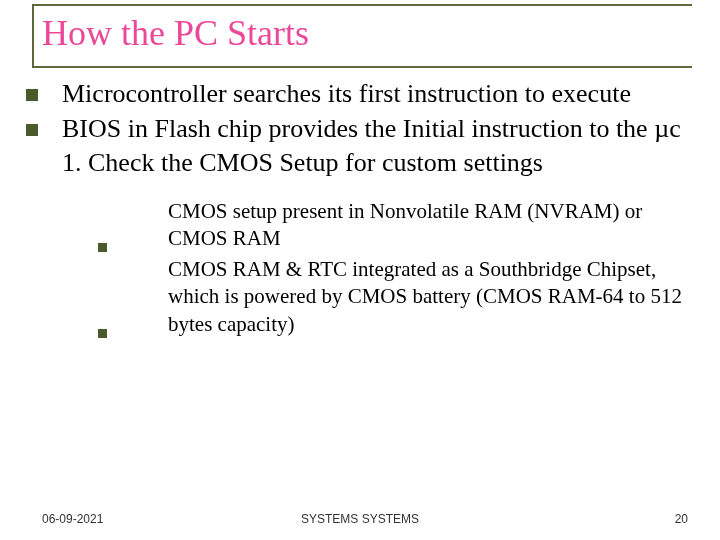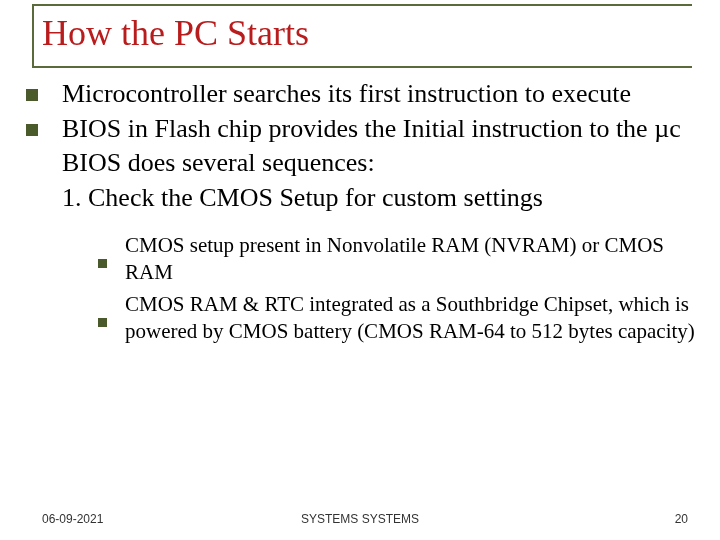--- a/index.html
+++ b/index.html
@@ -42,21 +42,21 @@
     border-top: 2px solid #5a6a3a;
     position: absolute;
     left: 4px;
     right: 0;
     top: 62px;
   }
   .title-text {
     position: relative;
     padding: 8px 0 8px 14px;
     font-size: 36px;
-    color: #b91c1c;
+    color: #ec4899;
     line-height: 1.2;
   }
   .body {
     position: absolute;
     left: 26px;
     top: 78px;
     width: 680px;
   }
   .lvl1 {
     display: flex;
@@ -81,22 +81,23 @@
     font-size: 26px;
     line-height: 1.25;
   }
   .sub-block {
     margin-left: 72px;
     margin-top: 18px;
     width: 600px;
   }
   .lvl2 {
     display: flex;
-    align-items: center;
+    align-items: flex-end;
     margin-bottom: 4px;
+    gap: 43px;
   }
   .bullet2 {
     width: 9px;
     height: 9px;
     background: #4a5a2a;
     flex: 0 0 9px;
     margin-top: 9px;
     margin-right: 18px;
   }
   .lvl2-text {
@@ -147,21 +148,20 @@
     <div class="lvl1">
       <div class="bullet1"></div>
       <div class="lvl1-text">Microcontroller searches its first instruction to execute</div>
     </div>
 
     <div class="lvl1">
       <div class="bullet1"></div>
       <div class="lvl1-text">BIOS in Flash chip provides the Initial instruction to the µc</div>
     </div>
 
-    <div class="lvl1-cont">BIOS does several sequences:</div>
     <div class="lvl1-cont">1. Check the CMOS Setup for custom settings</div>
 
     <div class="sub-block">
       <div class="lvl2">
         <div class="bullet2"></div>
         <div class="lvl2-text">CMOS setup present in Nonvolatile RAM (NVRAM)  or CMOS RAM</div>
       </div>
       <div class="lvl2">
         <div class="bullet2"></div>
         <div class="lvl2-text">CMOS RAM &amp; RTC integrated as a Southbridge Chipset, which is powered by CMOS battery (CMOS RAM-64 to 512 bytes capacity)</div>

